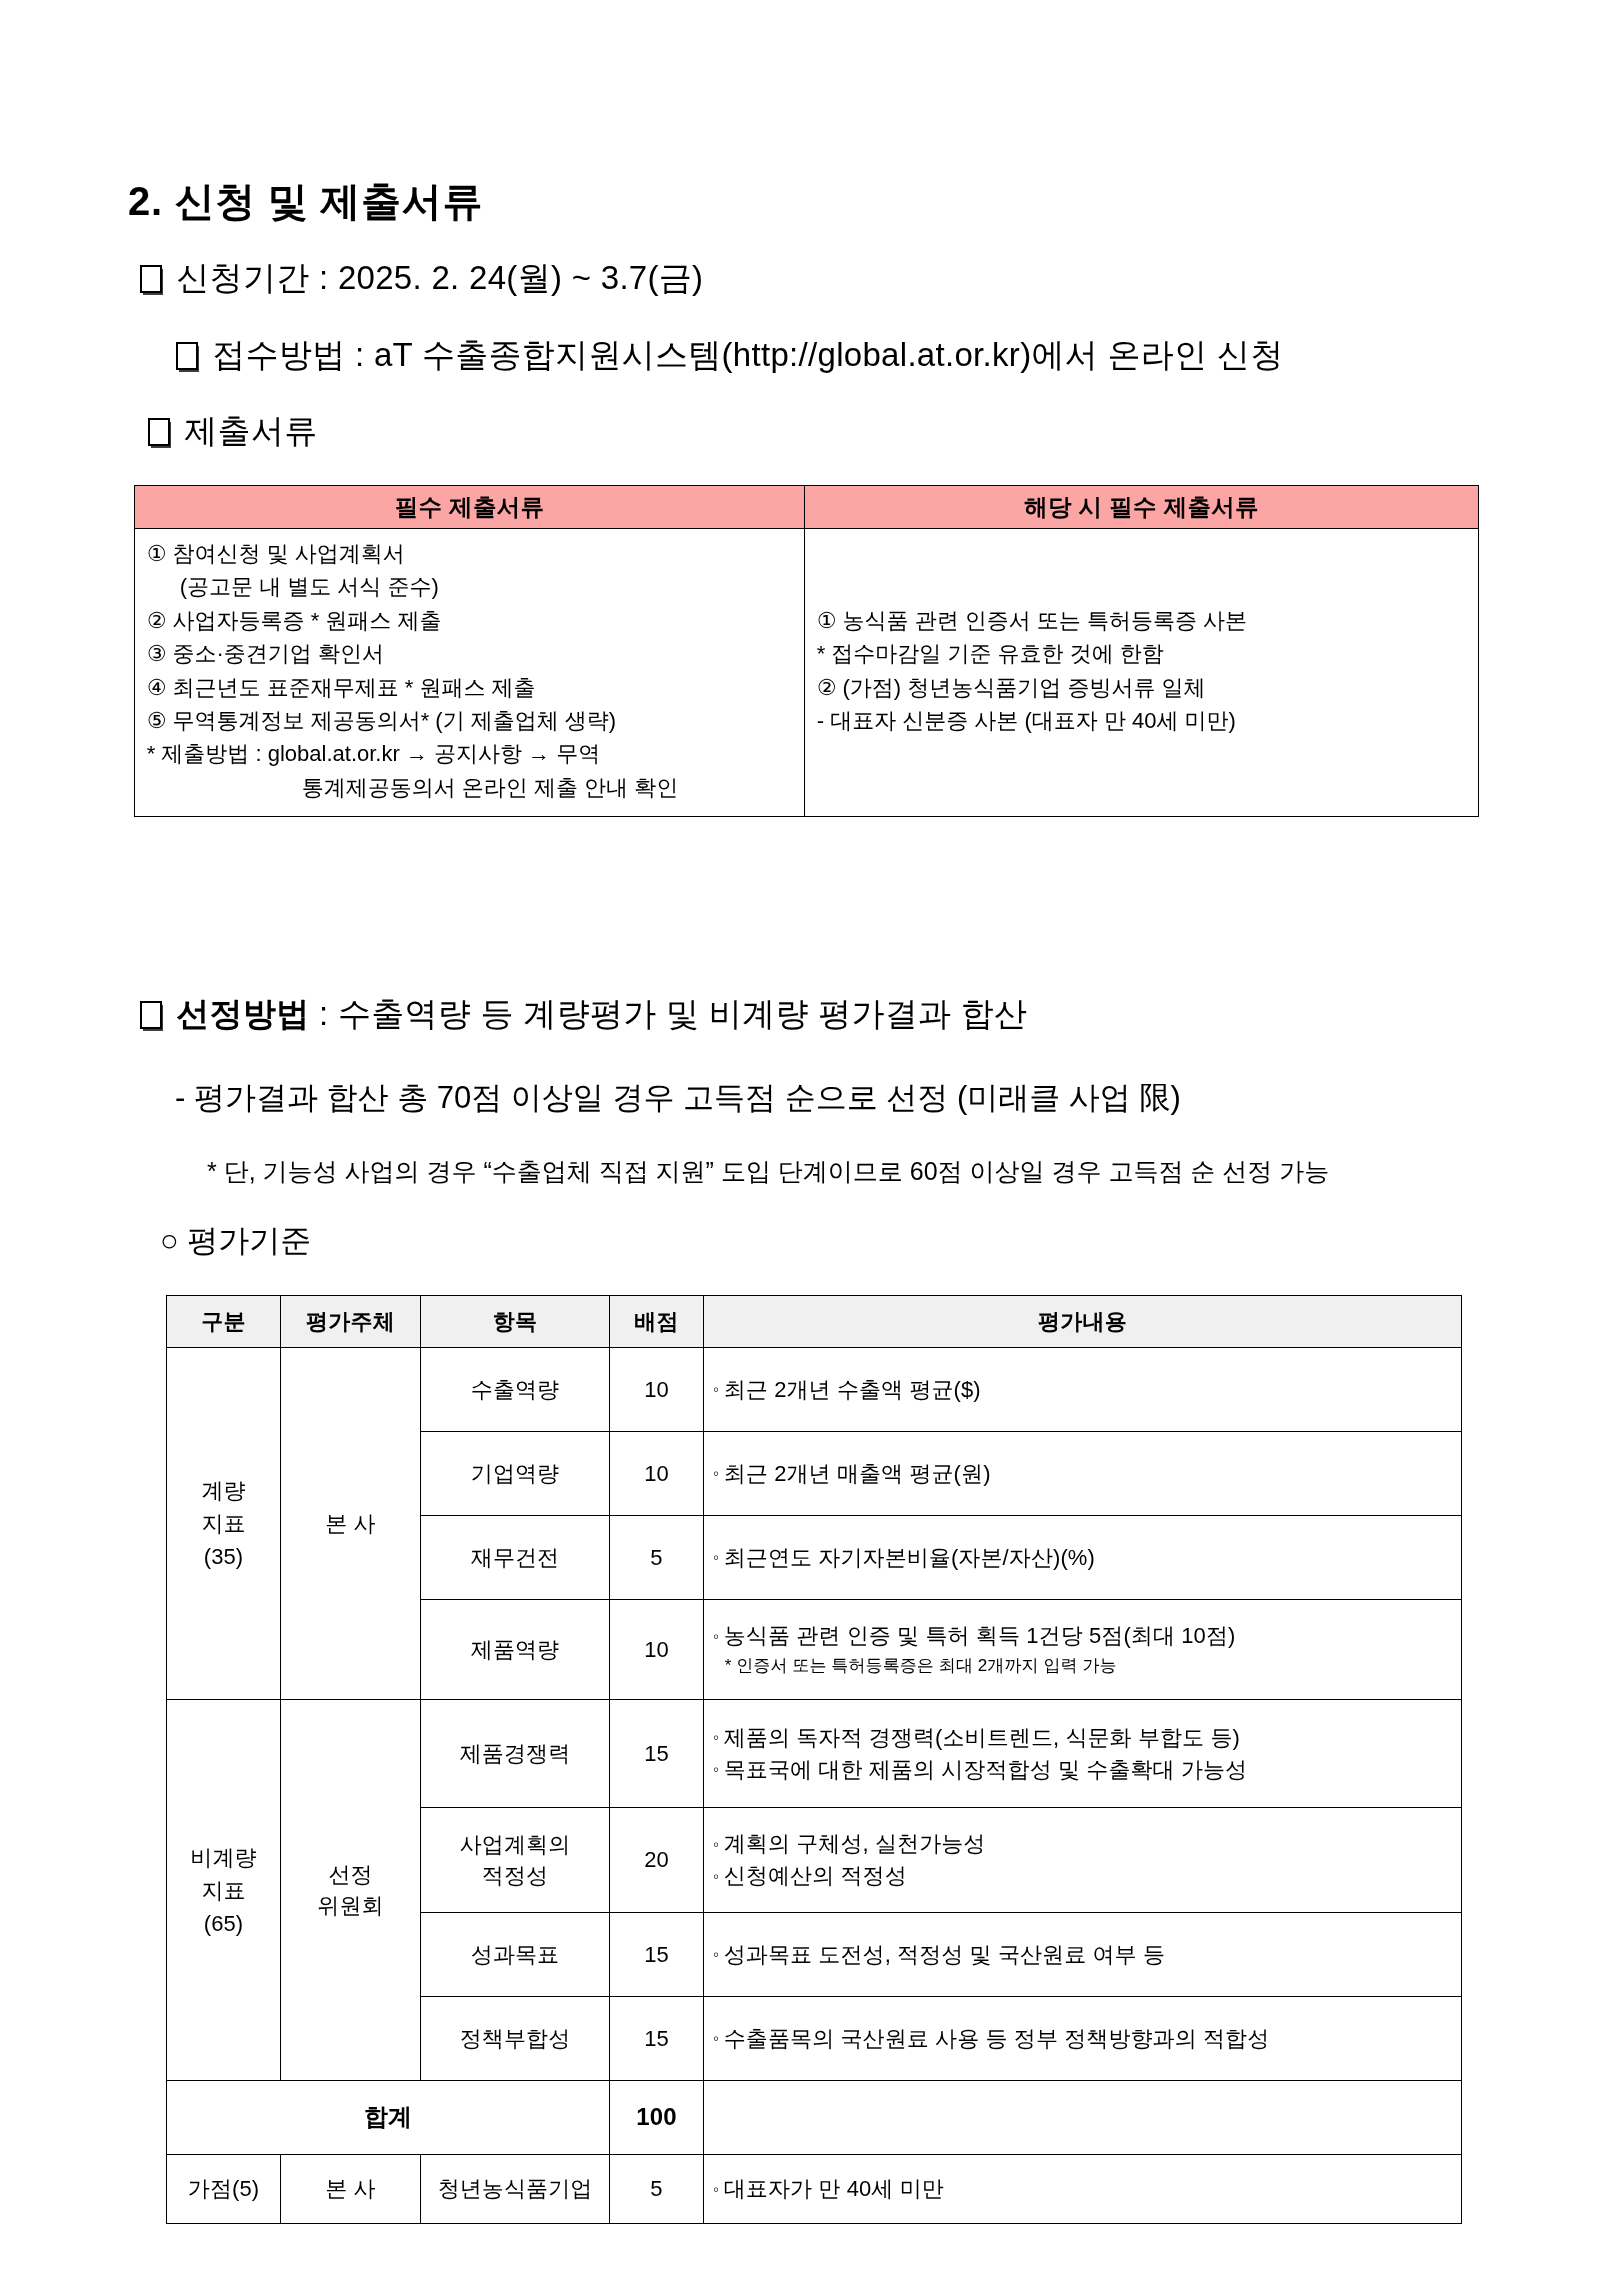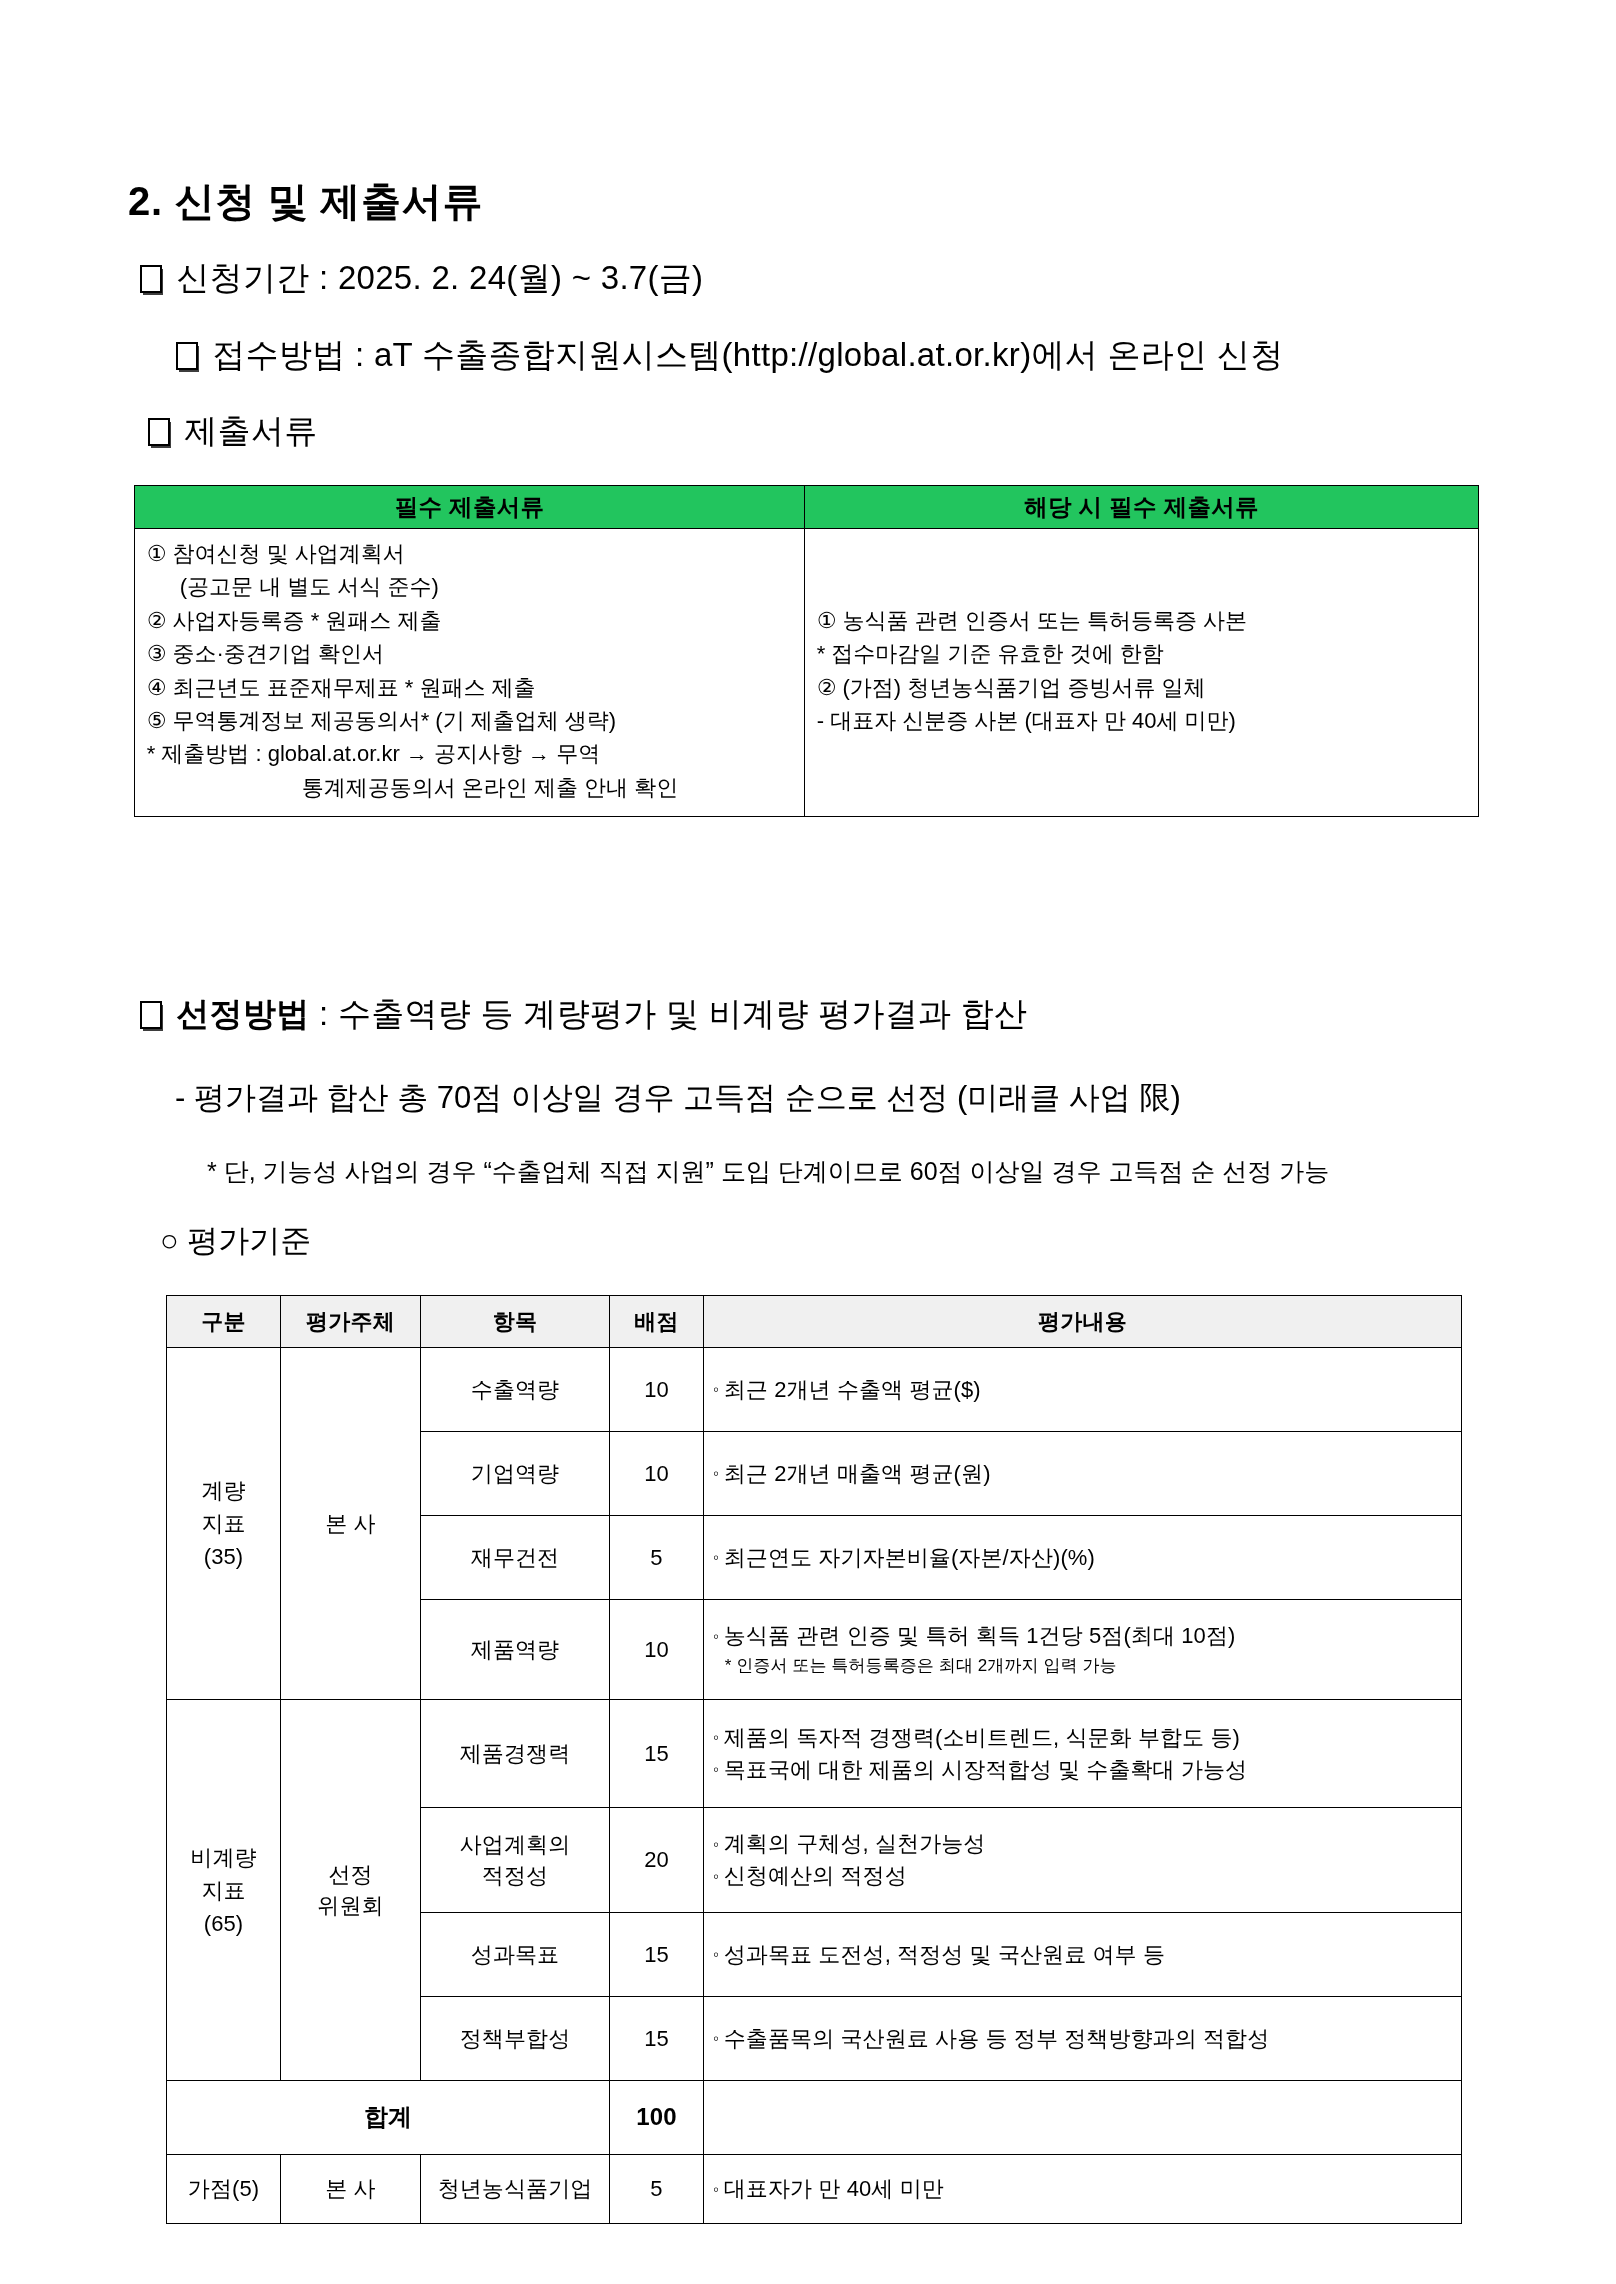--- a/index.html
+++ b/index.html
@@ -85,21 +85,21 @@
     position: absolute;
     table-layout: fixed;
   }
   table td, table th {
     border: 1.3px solid #000000;
     vertical-align: middle;
     padding: 0;
   }
   .t1 { left: 134px; top: 485px; width: 1344px; }
   .t1 th {
-    background: #22c55e;
+    background: #fca5a5;
     font-size: 23.5px;
     font-weight: bold;
     text-align: center;
     height: 42px;
     letter-spacing: 0.3px;
   }
   .t1 td {
     font-size: 22px;
     vertical-align: top;
     padding: 7.8px 11.7px 11.7px 11.7px;

